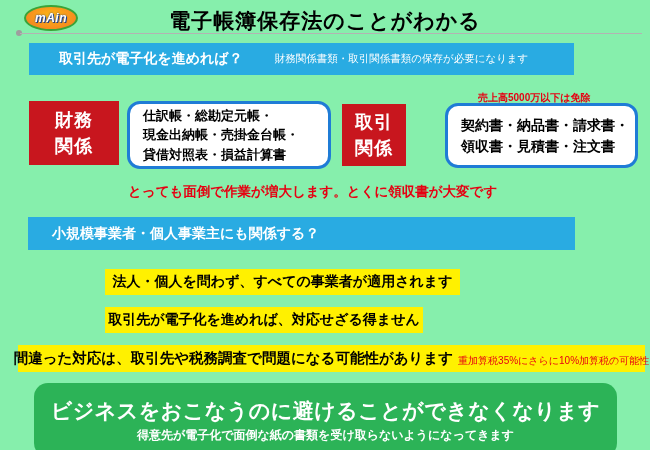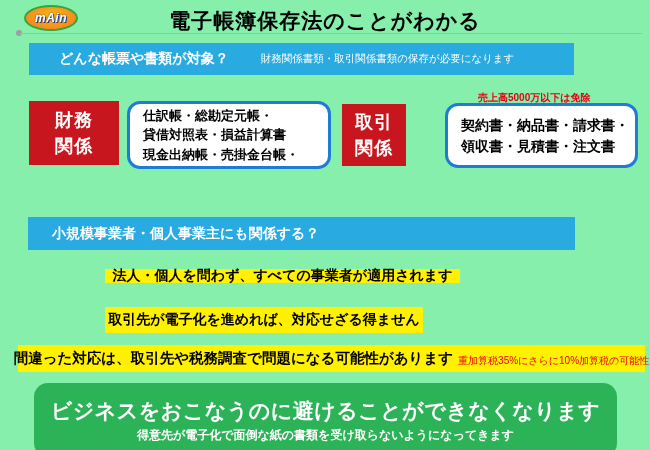--- a/index.html
+++ b/index.html
@@ -92,21 +92,21 @@
   }
 
   
   .yellow-bar {
     position: absolute;
     background: var(--yellow, #fff100);
     display: flex; align-items: center; justify-content: center;
     color: #000; font-weight: bold; font-size: 14px;
     white-space: nowrap;
   }
-  .yellow-bar-1 { left: 105px; top: 269px; width: 355px; height: 14px; }
+  .yellow-bar-1 { left: 105px; top: 269px; width: 355px; height: 26px; }
   .yellow-bar-2 { left: 105px; top: 307px; width: 318px; height: 26px; }
   .yellow-bar-3 { left: 18px; top: 345px; width: 627px; height: 27px; font-size: 14.5px; }
   .yellow-bar-3 .sub-note {
     color: var(--red-text, #e60012); font-size: 10px; font-weight: normal; margin-left: 5px;
     position: relative; top: 2px;
   }
 
   
   .conclusion-box {
     position: absolute; left: 34px; top: 383px; width: 583px; height: 74px;
@@ -126,47 +126,48 @@
   <div class="logo">
     <span>mAin</span>
   </div>
 
   <div class="page-title">電子帳簿保存法のことがわかる</div>
 
   <div class="divider-dot"></div>
   <div class="divider"></div>
 
   <div class="blue-bar blue-bar-1">
-    <span class="q">どんな帳票や書類が対象？</span>
+    <span class="q">取引先が電子化を進めれば？</span>
     <span class="note">財務関係書類・取引関係書類の保存が必要になります</span>
   </div>
 
   <div class="red-label red-label-financial">
     <span>財務</span>
     <span>関係</span>
   </div>
 
   <div class="item-box item-box-financial">
     <div>仕訳帳・総勘定元帳・</div>
+    <div>現金出納帳・売掛金台帳・</div>
     <div>貸借対照表・損益計算書</div>
-    <div>現金出納帳・売掛金台帳・</div>
   </div>
 
   <div class="exemption-note">売上高5000万以下は免除</div>
 
   <div class="red-label red-label-transaction">
     <span>取引</span>
     <span>関係</span>
   </div>
 
   <div class="item-box item-box-transaction">
     <div>契約書・納品書・請求書・</div>
     <div>領収書・見積書・注文書</div>
   </div>
 
+  <div class="warning-text">とっても面倒で作業が増大します。とくに領収書が大変です</div>
 
   <div class="blue-bar blue-bar-2">
     <span class="q">小規模事業者・個人事業主にも関係する？</span>
   </div>
 
   <div class="yellow-bar yellow-bar-1">法人・個人を問わず、すべての事業者が適用されます</div>
 
   <div class="yellow-bar yellow-bar-2">取引先が電子化を進めれば、対応せざる得ません</div>
 
   <div class="yellow-bar yellow-bar-3">

